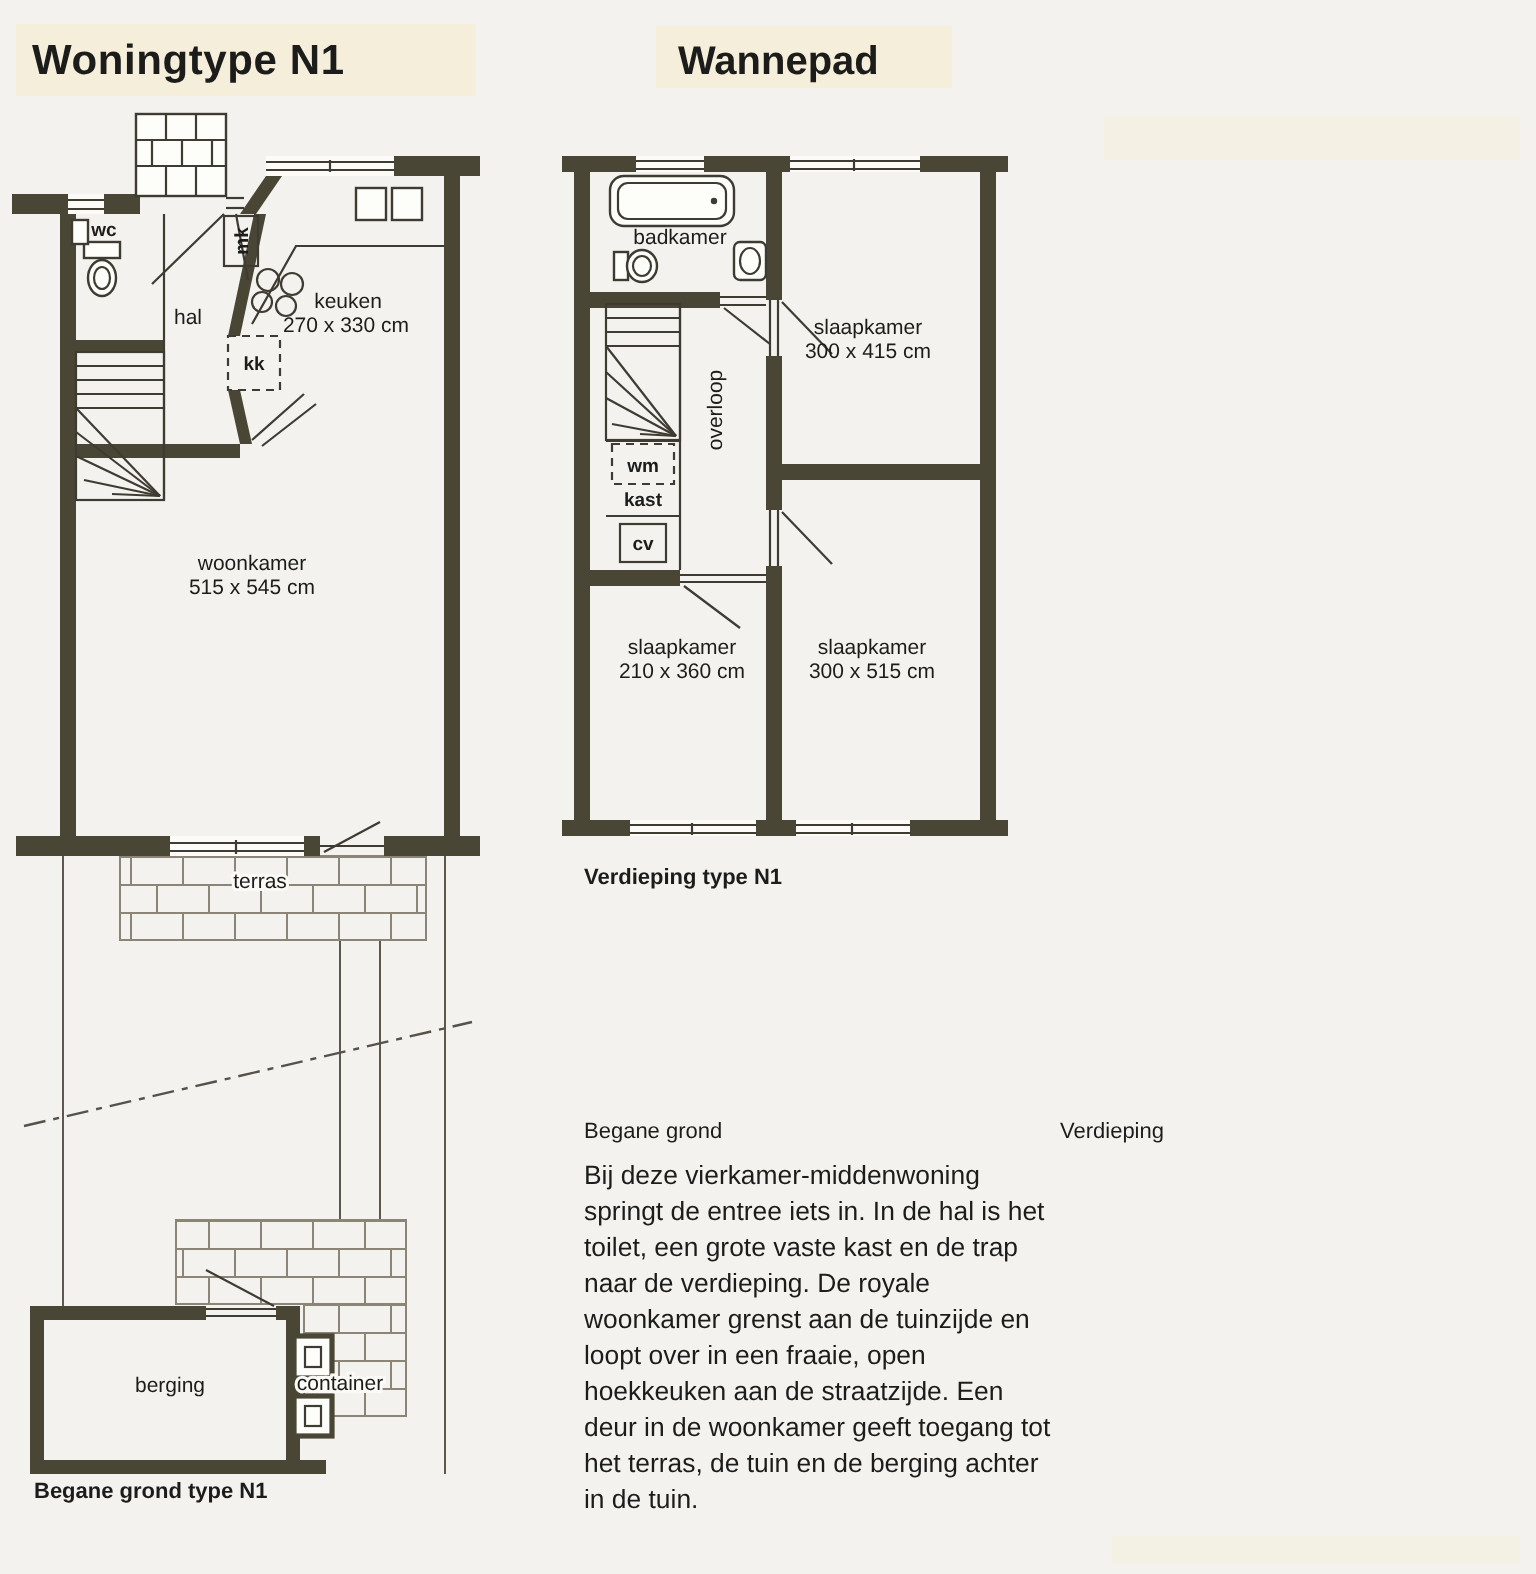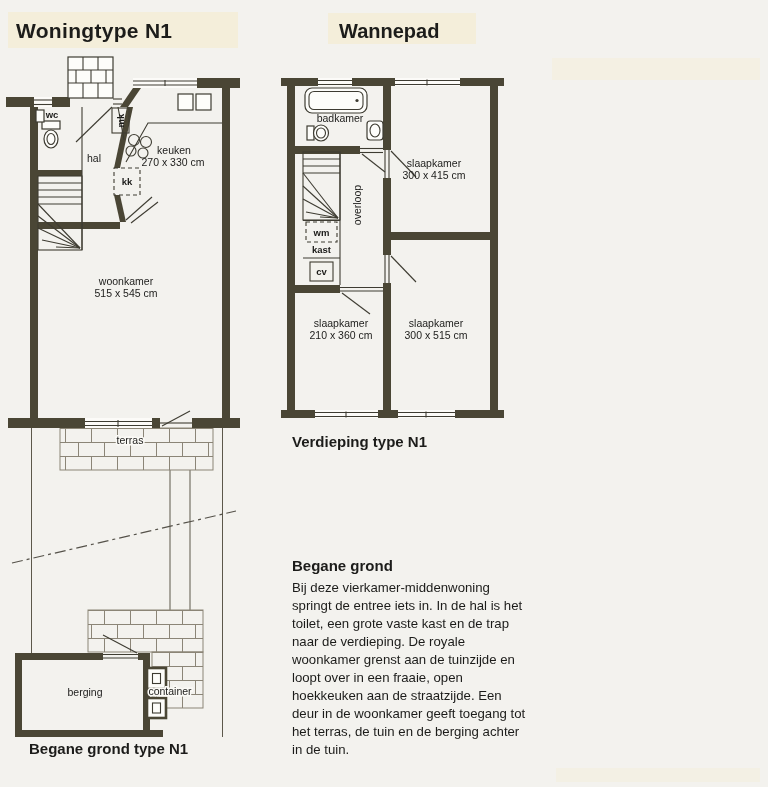--- a/index.html
+++ b/index.html
@@ -5,25 +5,25 @@
   :root{
     --wall:#4a4635; --line:#3e3c32; --brick:#8b8577;
     --paper:#f3f2ee; --highlight:#f4eeda; --text:#1c1c1a;
   }
   html,body{margin:0;padding:0;}
   body{background:#e8e7e3;font-family:"Liberation Sans",sans-serif;color:var(--text);}
   .page{position:relative;width:768px;height:787px;background:var(--paper);overflow:hidden;margin:0 auto;}
   .strip{position:absolute;background:var(--highlight);}
   .main-title{position:absolute;left:16px;top:19px;font-size:21px;font-weight:bold;letter-spacing:.3px;}
   .sub-title{position:absolute;left:339px;top:20px;font-size:20px;font-weight:bold;}
-  .caption{position:absolute;font-size:15px;font-weight:bold;}
-  .cap-gf{left:29px;top:740px;}
+  .caption{position:absolute;font-size:11px;font-weight:bold;}
+  .cap-gf{left:17px;top:740px;}
   .cap-uf{left:292px;top:433px;}
   .col{position:absolute;width:234px;font-size:13.2px;line-height:18px;}
-  .col h3{margin:0 0 4px 0;font-size:15px;line-height:18px;font-weight:bold;}
+  .col h3{margin:0 0 4px 0;font-size:11px;line-height:18px;font-weight:normal;}
   .col p{margin:0;}
   .col-l{left:292px;top:557px;}
   .col-r{left:530px;top:557px;}
   svg{position:absolute;overflow:visible;}
   #gf{left:0;top:50px;}
   #uf{left:270px;top:60px;}
   
   .wall{fill:var(--wall);stroke:none;}
   .tl{stroke:var(--line);stroke-width:1.1;fill:none;}
   .fx{stroke:var(--line);stroke-width:1.2;fill:#fdfdfa;}
@@ -285,15 +285,16 @@
   </svg>
 
   <div class="caption cap-uf">Verdieping type N1</div>
   <div class="caption cap-gf">Begane grond type N1</div>
 
   <div class="col col-l">
     <h3>Begane grond</h3>
     <p>Bij deze vierkamer-middenwoning springt de entree iets in. In de hal is het toilet, een grote vaste kast en de trap naar de verdieping. De royale woonkamer grenst aan de tuinzijde en loopt over in een fraaie, open hoekkeuken aan de straatzijde. Een deur in de woonkamer geeft toegang tot het terras, de tuin en de berging achter in de tuin.</p>
   </div>
   <div class="col col-r">
+    <h3>Verdieping</h3>
   </div>
 
 </div>
 
 </body></html>

